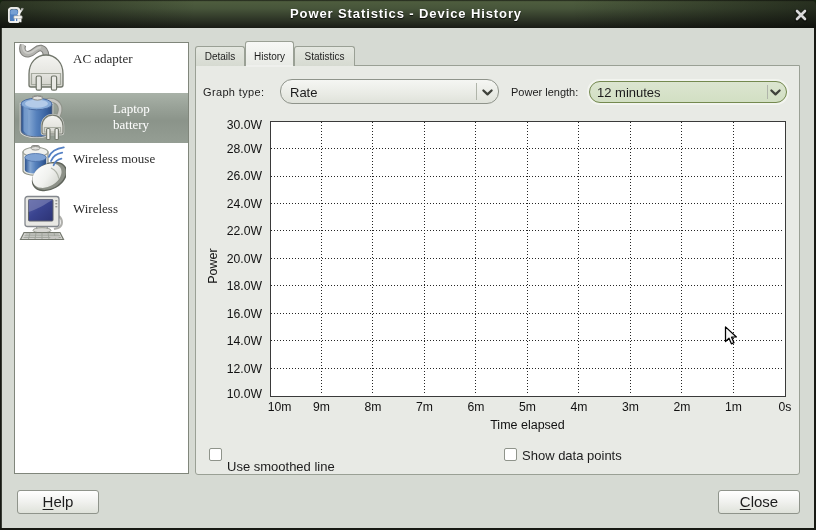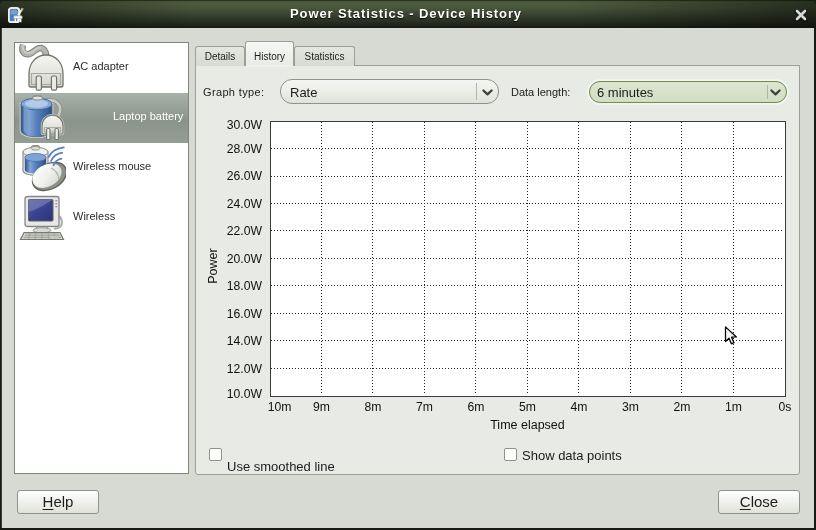--- a/index.html
+++ b/index.html
@@ -10,21 +10,21 @@
     linear-gradient(90deg, rgba(8,10,6,0.5) 0%, rgba(8,10,6,0) 24%, rgba(8,10,6,0) 70%, rgba(8,10,6,0.55) 100%),
     linear-gradient(180deg, #1c2016 0%, #4e5d3e 6%, #47553a 30%, #2c3325 72%, #191b15 100%);
   padding-left: 40px;
 }
 #title { position:absolute; left:-4px; right:0; top:6px; text-align:center; color:#fff; font-size:13px; font-weight:bold; text-shadow:0 1px 1px rgba(0,0,0,0.85); letter-spacing:0.9px; }
 #closex { position:absolute; right:8px; top:8px; width:14px; height:14px; }
 #content { position:absolute; left:1px; top:28px; width:813px; height:500px; background:#d6dad3; }
 
 #devlist { position:absolute; left:13px; top:14px; width:175px; height:432px; background:#fff; border:1px solid #80867b; }
 .row { position:absolute; left:0; width:173px; height:50px; }
-.row .lbl { position:absolute; left:58px; top:17px; font-size:11px; color:#2b2b2b; }
+.row .lbl { position:absolute; left:58px; top:8px; font-size:13px; color:#2b2b2b;font-family:Liberation Serif, serif; }
 .row.sel { background:linear-gradient(180deg,#a9b2a8 0%,#99a298 28%,#8b948a 55%,#8f988e 75%,#959e94 100%); }
 .row.sel .lbl { color:#fff;margin-left:40px; }
 .row svg.icon { position:absolute; left:3px; top:1px; }
 
 #notebook { position:absolute; left:194px; top:37px; width:605px; height:410px; border-radius:0 0 3px 3px; background:#e8eae5; border:1px solid #9aa095; }
 .tab { position:absolute; font-size:10px; color:#1e1e1e; text-align:center; border:1px solid #9aa095; border-bottom:none; border-radius:3px 3px 0 0;
   background:linear-gradient(180deg,#e4e7e0 0%, #d6dad1 100%); }
 .tab.active { background:linear-gradient(180deg,#f7f8f6 0%, #e8eae5 100%); }
 
 .ctl-label { position:absolute; font-size:11px; color:#1c1c1c;text-align:center; }
@@ -83,23 +83,23 @@
     <div style="position:absolute; left:245px; top:37px; width:47px; height:2px; background:#eff0ed; z-index:4;"></div>
 
     <span class="ctl-label" style="left:202px; top:58px; letter-spacing:0.35px;">Graph type:</span>
     <div class="combo" style="left:279px; top:51px; width:219px;">
       <span class="val">Rate</span>
         <span class="sep"></span>
       <svg class="chev" viewBox="0 0 13 9">
           <path d="M2.4 2.5 L6.5 6.4 L10.6 2.5" fill="none" stroke="#3f423b" stroke-width="2.3" stroke-linecap="round" stroke-linejoin="round"></path>
         </svg>
     </div>
-    <span class="ctl-label" style="left:510px; top:58px;">Data length:</span>
+    <span class="ctl-label" style="left:510px; top:58px;">Power length:</span>
     <div class="combo focus" style="left:588px; top:53px; width:198px; height:22px;">
-      <span class="val" style="top:3px; left:7px;">6 minutes</span>
+      <span class="val" style="top:3px; left:7px;">12 minutes</span>
         <span class="sep" style="right:18px;"></span>
       <svg class="chev" viewBox="0 0 13 9" style="top:6px;">
           <path d="M2.4 2.5 L6.5 6.4 L10.6 2.5" fill="none" stroke="#3f423b" stroke-width="2.3" stroke-linecap="round" stroke-linejoin="round"></path>
         </svg>
     </div>
 
     <svg id="chart" style="position:absolute; left:195px; top:80px;" width="604" height="360" viewBox="0 0 604 360">
 <rect x="74.5" y="13.5" width="515" height="275" fill="#ffffff" stroke="#3a3a3a" stroke-width="1"></rect>
 <line x1="125.5" y1="14" x2="125.5" y2="287" stroke="#262626" stroke-width="1" stroke-dasharray="1 2"></line>
 <line x1="176.5" y1="14" x2="176.5" y2="287" stroke="#262626" stroke-width="1" stroke-dasharray="1 2"></line>

